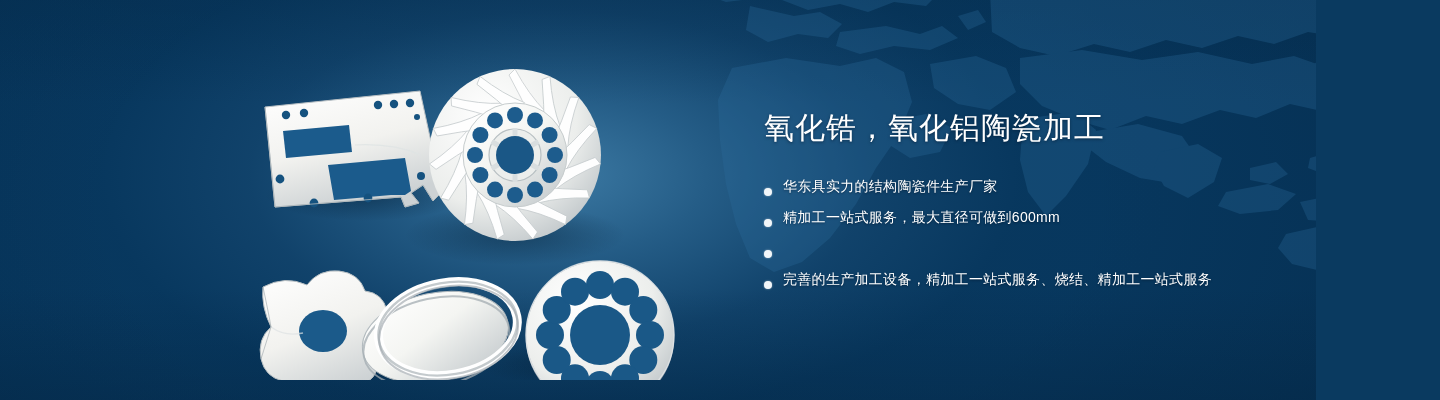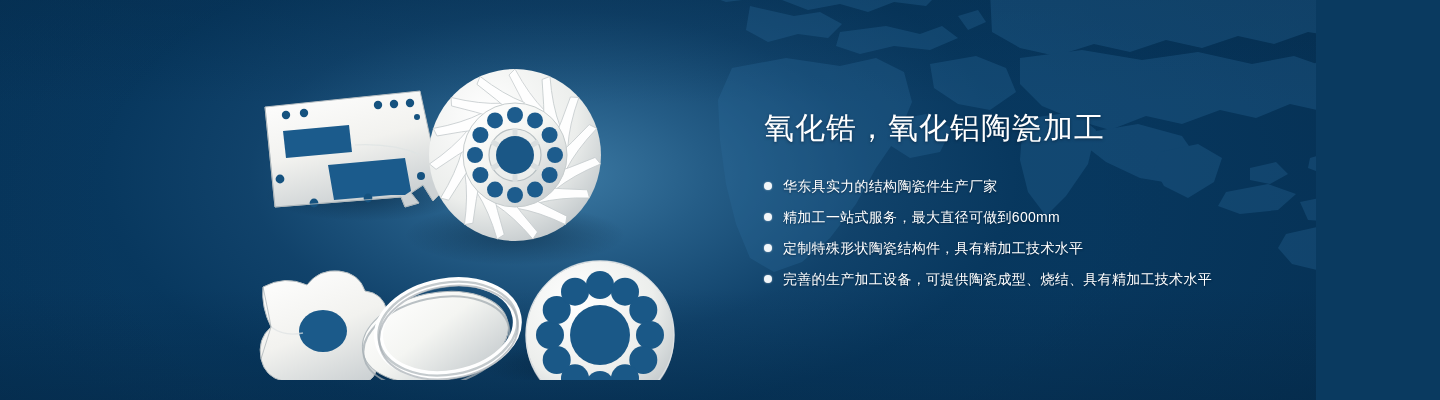--- a/index.html
+++ b/index.html
@@ -92,21 +92,21 @@
     text-shadow: 0 1px 3px rgba(0,20,40,0.55);
     white-space: nowrap;
   }
   .bullets {
     list-style: none;
     margin: 28px 0 0 0;
     padding: 0;
   }
   .bullet {
     display: flex;
-    align-items: center;
+    align-items: flex-end;
     margin-bottom: 11px;
     height: 20px;
   }
   .dot {
     flex: 0 0 auto;
     width: 8px;
     height: 8px;
     border-radius: 50%;
     background: #f2f6f9;
     margin-right: 11px;
@@ -336,22 +336,21 @@
       <li class="bullet">
         <span class="dot"></span>
         <span class="bullet-text">华东具实力的结构陶瓷件生产厂家</span>
       </li>
       <li class="bullet">
         <span class="dot"></span>
         <span class="bullet-text">精加工一站式服务，最大直径可做到600mm</span>
       </li>
       <li class="bullet">
         <span class="dot"></span>
-        <span class="bullet-text">定制特殊形状陶瓷结构件，具有精加工技术水平</span>
       </li>
       <li class="bullet">
         <span class="dot"></span>
-        <span class="bullet-text">完善的生产加工设备，可提供陶瓷成型、烧结、具有精加工技术水平</span>
+        <span class="bullet-text">完善的生产加工设备，精加工一站式服务、烧结、精加工一站式服务</span>
       </li>
     </ul>
   </div>
 
 </div>
 
 </body></html>

